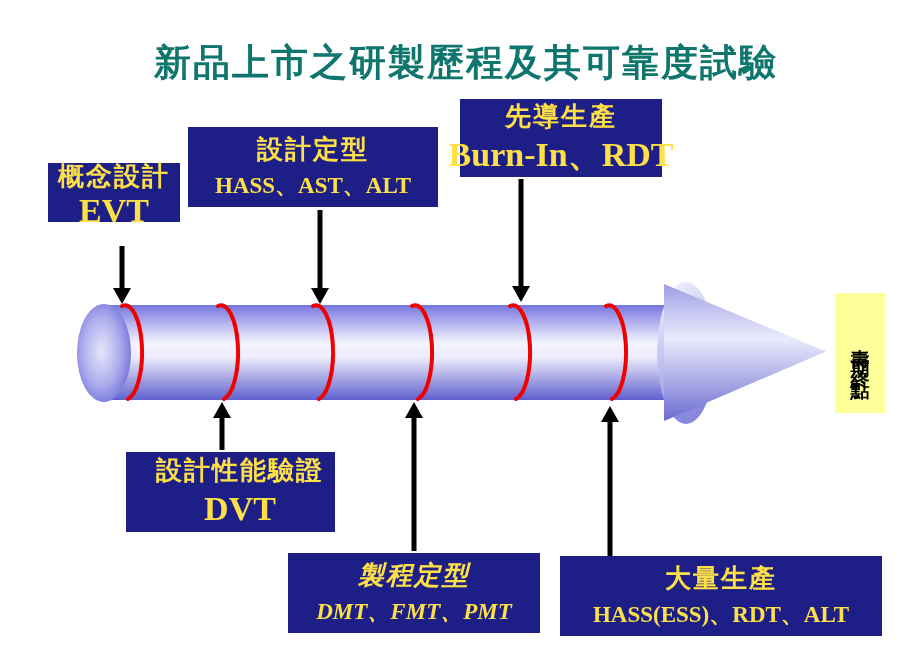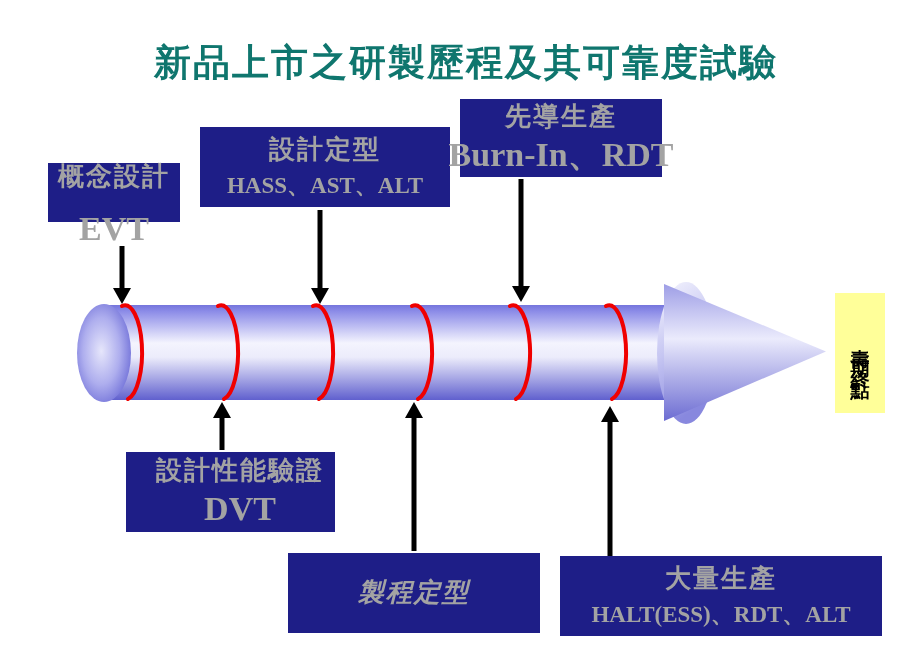--- a/index.html
+++ b/index.html
@@ -32,42 +32,42 @@
     left: 0;
     top: 0;
     width: 900px;
     height: 670px;
     z-index: 1;
   }
   .stage-box {
     position: absolute;
     z-index: 2;
     background: #1e1e87;
-    color: #a3a3a3;
+    color: #fde047;
     display: flex;
     flex-direction: column;
     align-items: center;
     justify-content: space-evenly;
     text-align: left;
     line-height: 1.1;
   }
   .stage-zh {
     font-size: 26px;
     font-weight: bold;
     letter-spacing: 2px;
     white-space: nowrap;
   }
   .stage-en {
     font-size: 34px;
     font-weight: bold;
     white-space: nowrap;
   }
   .en-sm { font-size: 23px; }
-  .box-concept        { left: 48px;  top: 163px; width: 132px; height: 59px; gap: 18px; }
-  .box-design-freeze  { left: 200px; top: 127px; width: 250px; height: 80px; }
+  .box-concept        { left: 48px;  top: 163px; width: 132px; height: 59px; }
+  .box-design-freeze  { left: 188px; top: 127px; width: 250px; height: 80px; }
   .box-pilot          { left: 460px; top: 99px;  width: 202px; height: 78px; }
   .box-dvt            { left: 126px; top: 452px; width: 190px; height: 80px; padding-left: 19px; }
   .box-process-freeze { left: 288px; top: 553px; width: 252px; height: 80px; font-style: italic; }
   .box-mass           { left: 560px; top: 556px; width: 322px; height: 80px; }
   .endpoint {
     position: absolute;
     z-index: 2;
     left: 835px;
     top: 293px;
     width: 50px;
@@ -174,22 +174,23 @@
     <div class="stage-en">Burn-In、RDT</div>
   </div>
 
   <div class="stage-box box-dvt">
     <div class="stage-zh">設計性能驗證</div>
     <div class="stage-en">DVT</div>
   </div>
 
   <div class="stage-box box-process-freeze">
     <div class="stage-zh">製程定型</div>
+    <div class="stage-en en-sm">DMT、FMT、PMT</div>
   </div>
 
   <div class="stage-box box-mass">
     <div class="stage-zh">大量生產</div>
-    <div class="stage-en en-sm">HALT(ESS)、RDT、ALT</div>
+    <div class="stage-en en-sm">HASS(ESS)、RDT、ALT</div>
   </div>
 
   <div class="endpoint">壽期終點</div>
 
 </div>
 
 </body></html>

